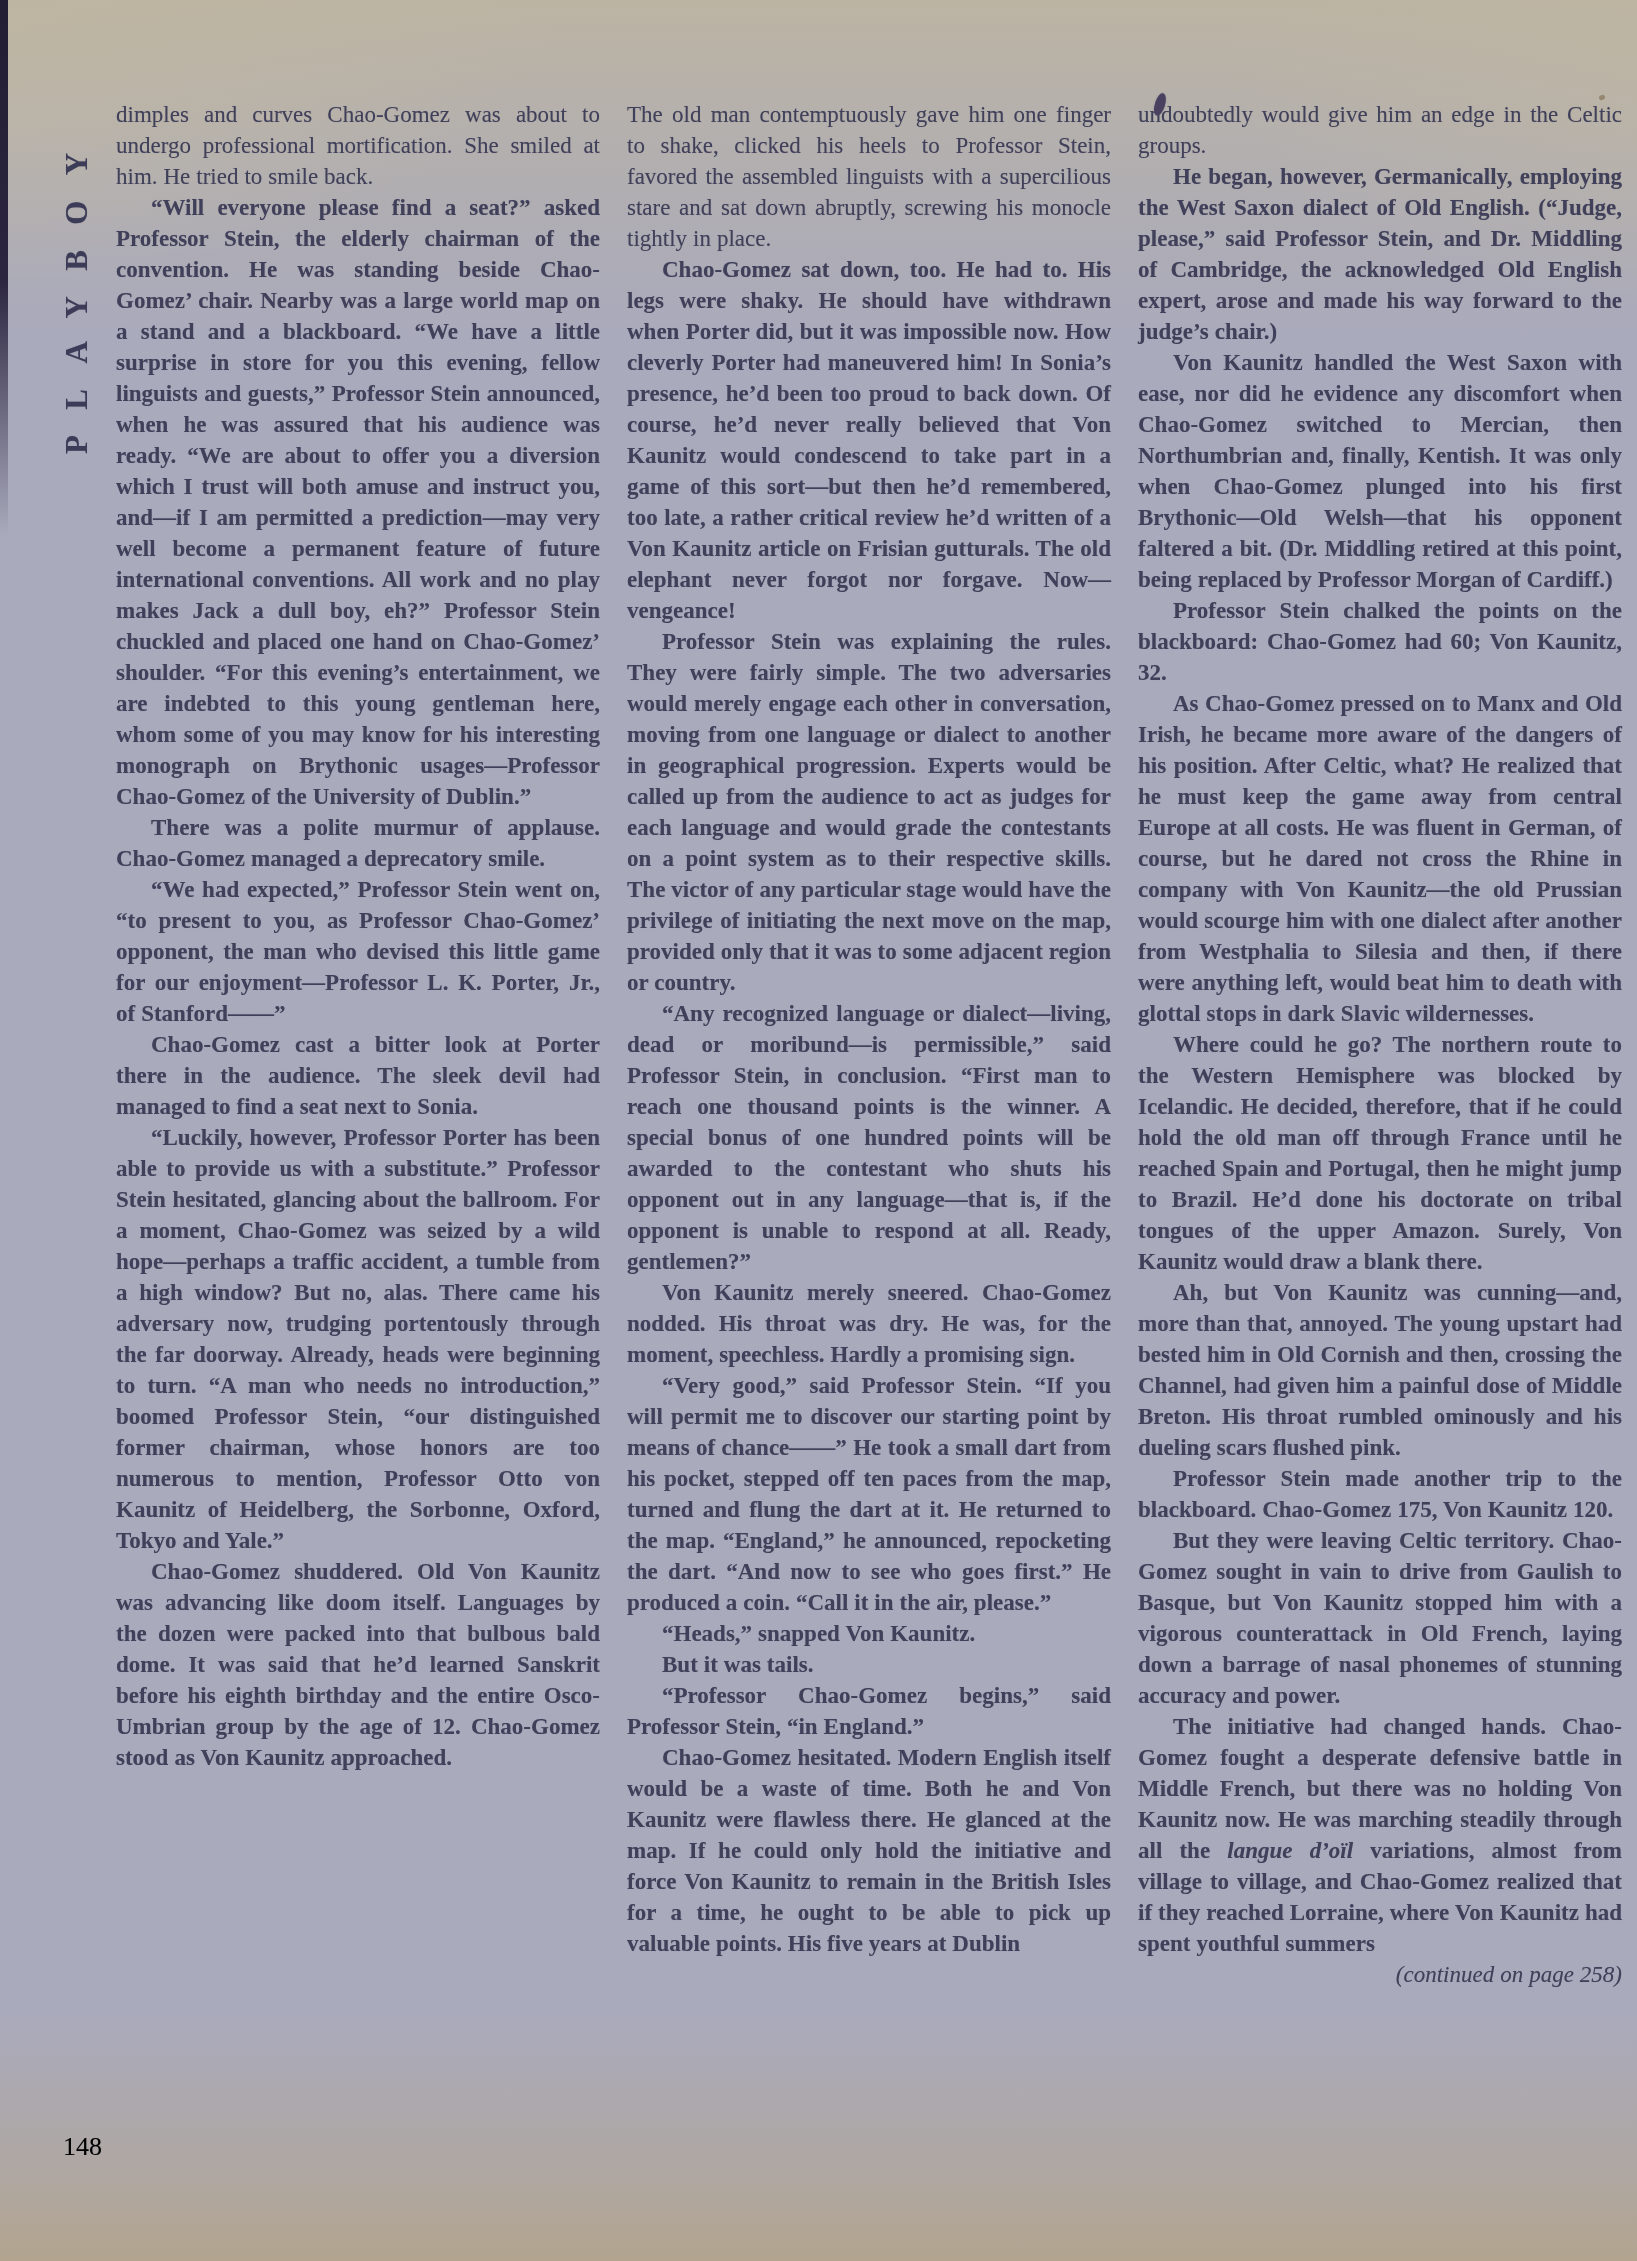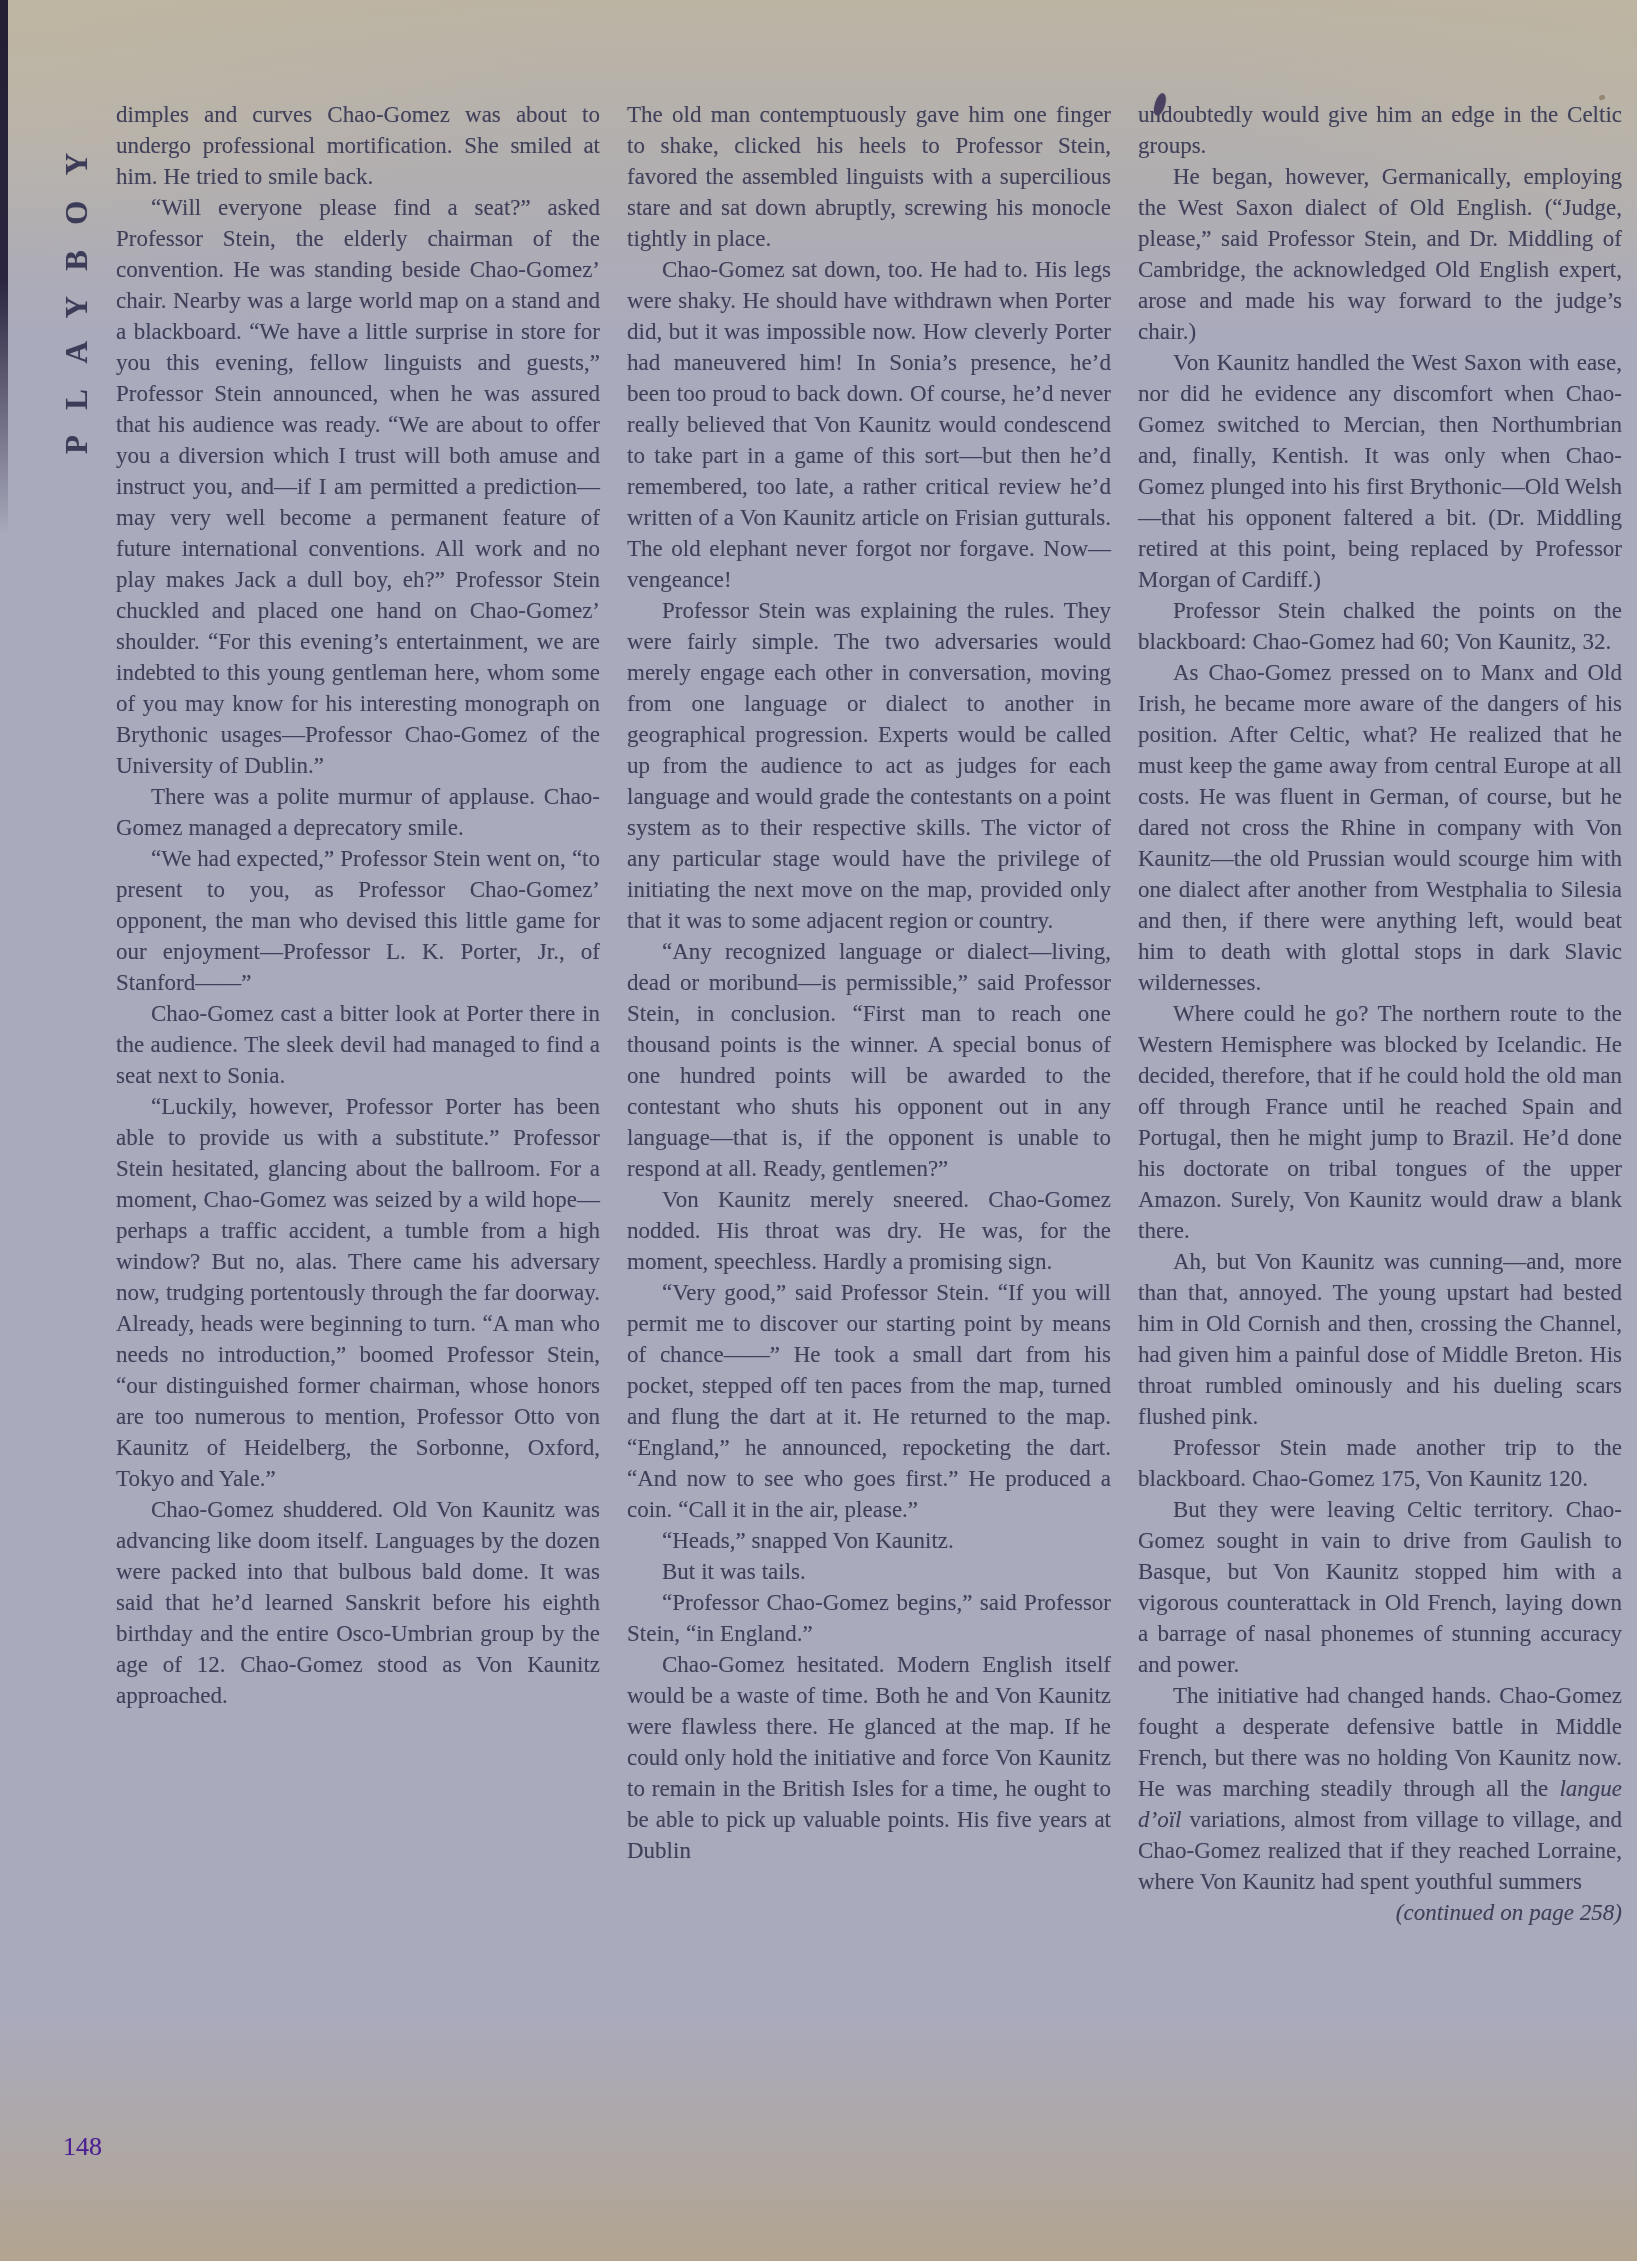--- a/index.html
+++ b/index.html
@@ -26,37 +26,37 @@
     width: 356px; height: 37px;
     transform: rotate(-90deg); transform-origin: 0 0;
     font-weight: bold; font-size: 31px;
     letter-spacing: 0.82em;
     color: #3c3c58;
     white-space: nowrap;
     text-shadow: 0 0 0.7px rgba(60,60,88,0.45);
   }
   .folio {
     position: absolute; left: 63px; top: 2132px;
-    font-size: 26px; color: #4c1d95;
+    font-size: 26px; color: #000000;
     text-shadow: 0 0 0.7px rgba(62,62,90,0.35);
   }
   .cols {
     position: absolute; left: 116px; top: 99px; width: 1473px;
     display: flex; gap: 27px;
   }
   .col {
     flex: 0 0 484px; width: 484px;
     text-align: justify;
     font-size: 23px; line-height: 31px;
     word-spacing: 0.01em;
     hyphens: auto; -webkit-hyphens: auto;
     text-shadow: 0 0 0.7px rgba(62,62,90,0.30);
   }
   .para { margin: 0; }
-  .para.indent { text-indent: 35px; }
+  .para.indent { text-indent: 35px; font-weight: bold; }
   .para.right { text-align: right; text-indent: 0; font-family: Liberation Serif, serif; }
   .ital { font-style: italic; }
   .ink-mark {
     position: absolute; left: 1155px; top: 93px;
     width: 10.2px; height: 23px;
     background: #4a4160;
     border-radius: 45% 55% 50% 50%;
     transform: rotate(18deg);
     box-shadow: 0 0 1.4px rgba(74,65,96,0.6);
   }

